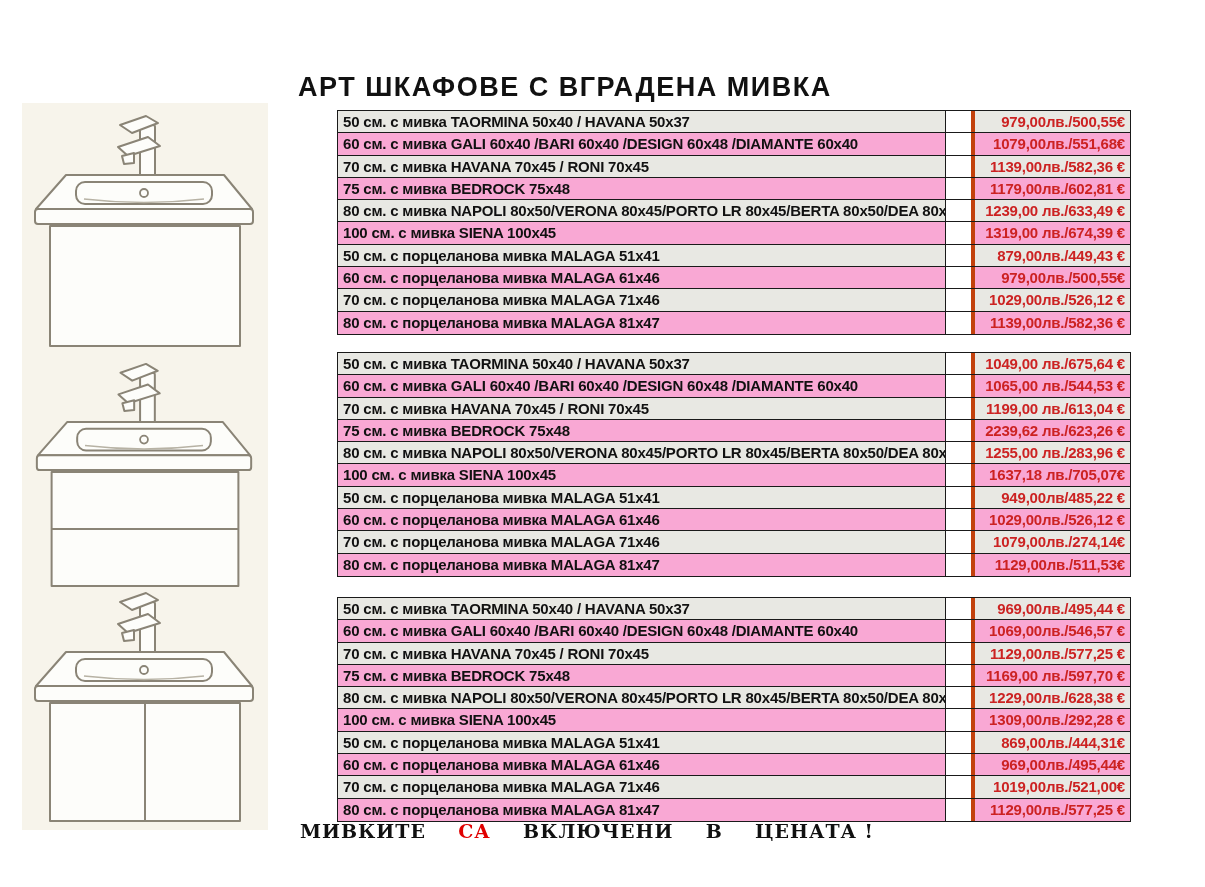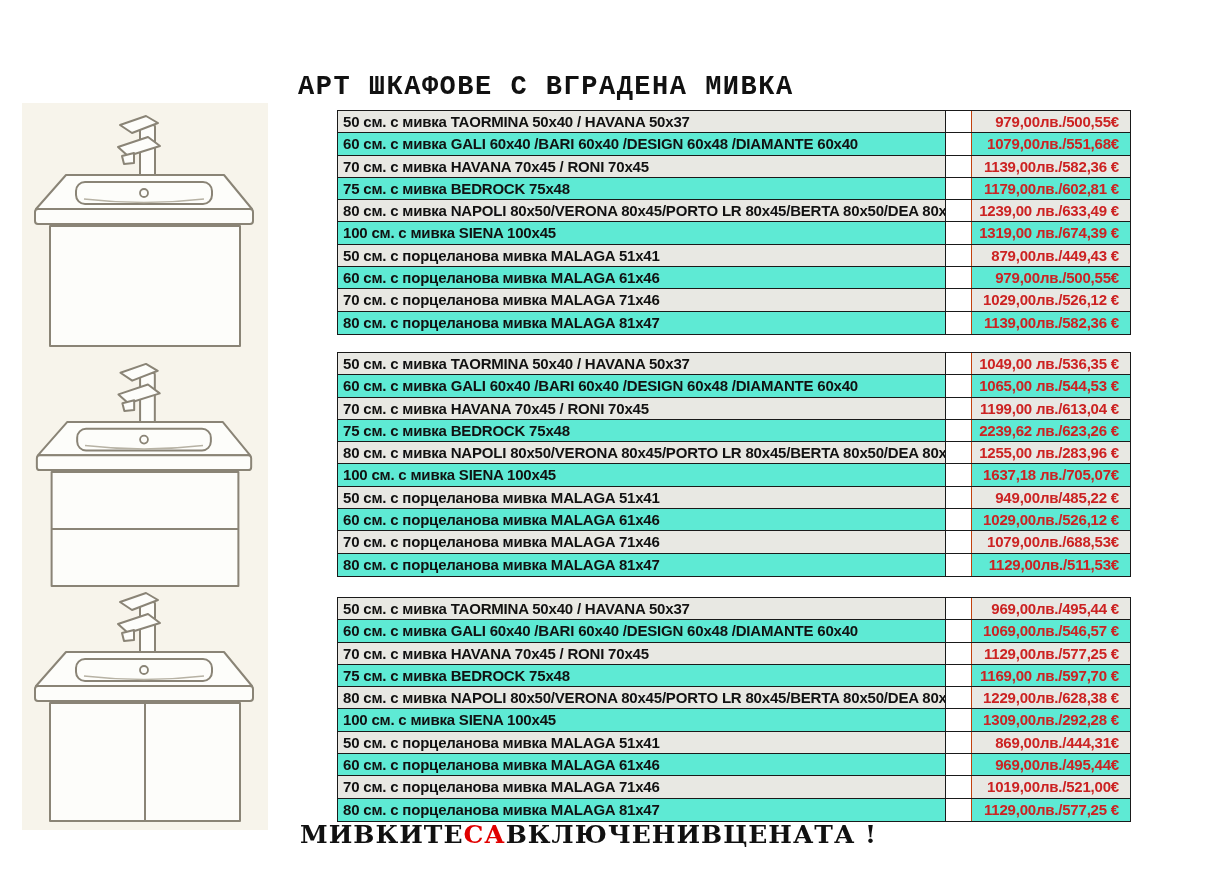--- a/index.html
+++ b/index.html
@@ -17,57 +17,57 @@
     background:var(--panel-bg,#f7f4eb);
   }
   .cab{position:absolute;left:0;}
   .cab1{top:3px;}
   .cab2{top:256px;}
   .cab3{top:484px;}
 
   
   .page-title{
     position:absolute;left:298px;top:72px;
-    font-family:Liberation Mono, monospace;
+    font-family:Liberation Sans, sans-serif;
     font-weight:bold;font-size:27px;letter-spacing:1.5px;
     color:#111;white-space:nowrap;
   }
 
   
   .tablebox{
     position:absolute;left:337px;width:794px;
     border:1px solid #1a1a1a;box-sizing:border-box;
-    background:#5eead4;
+    background:#f9a8d4;
   }
   .t1{top:110px;}
   .t2{top:352px;}
   .t3{top:597px;}
   .trow{
     display:grid;grid-template-columns:608px 25px 1fr;
     height:22.3px;border-bottom:1px solid #1a1a1a;box-sizing:border-box;
   }
   .trow:last-child{border-bottom:none;}
   .cell{
     box-sizing:border-box;line-height:21px;overflow:hidden;white-space:pre;
     font-size:15px;font-weight:bold;letter-spacing:-0.2px;
   }
   .desc{padding-left:5px;border-right:1px solid #1a1a1a;color:#111;}
   .gutter{background:#fff;}
   .price{
-    border-left:1px solid #c2410c;text-align:right;padding-right:11px;
+    border-left:4px solid #c2410c;text-align:right;padding-right:5px;
     color:var(--price-red,#cc2222);
   }
   .trow:nth-child(odd) .desc,
   .trow:nth-child(odd) .price{background:var(--row-shade,#e8e8e3);}
 
   
   .footer-note{
     position:absolute;left:300px;top:820px;width:574px;
     display:flex;justify-content:space-between;
-    font-family:"DejaVu Serif",serif;font-weight:bold;font-size:25px;
+    font-family:"DejaVu Serif",serif;font-weight:bold;font-size:19px;
     letter-spacing:1px;color:#111;white-space:nowrap;
   }
   .footer-note .red{color:var(--footer-red,#e00000);}
 
   
   .cab *{vector-effect:non-scaling-stroke;}
 </style>
 </head>
 <body>
 
@@ -171,21 +171,21 @@
     <div class="trow">
       <div class="cell desc">80 см. с порцеланова мивка MALAGA 81x47</div>
       <div class="cell gutter"></div>
       <div class="cell price">1139,00лв./582,36 €</div>
     </div>
   </div>
 <div class="tablebox t2">
     <div class="trow">
       <div class="cell desc">50 см. с мивка TAORMINA 50x40 / HAVANA 50x37</div>
       <div class="cell gutter"></div>
-      <div class="cell price">1049,00 лв./536,35 €</div>
+      <div class="cell price">1049,00 лв./675,64 €</div>
     </div>
     <div class="trow">
       <div class="cell desc">60 см. с мивка GALI 60x40 /BARI 60x40 /DESIGN 60x48 /DIAMANTE 60x40</div>
       <div class="cell gutter"></div>
       <div class="cell price">1065,00 лв./544,53 €</div>
     </div>
     <div class="trow">
       <div class="cell desc">70 см. с мивка HAVANA 70x45 / RONI 70x45</div>
       <div class="cell gutter"></div>
       <div class="cell price">1199,00 лв./613,04 €</div>
@@ -211,21 +211,21 @@
       <div class="cell price">949,00лв/485,22 €</div>
     </div>
     <div class="trow">
       <div class="cell desc">60 см. с порцеланова мивка MALAGA 61x46</div>
       <div class="cell gutter"></div>
       <div class="cell price">1029,00лв./526,12 €</div>
     </div>
     <div class="trow">
       <div class="cell desc">70 см. с порцеланова мивка MALAGA 71x46</div>
       <div class="cell gutter"></div>
-      <div class="cell price">1079,00лв./688,53€</div>
+      <div class="cell price">1079,00лв./274,14€</div>
     </div>
     <div class="trow">
       <div class="cell desc">80 см. с порцеланова мивка MALAGA 81x47</div>
       <div class="cell gutter"></div>
       <div class="cell price">1129,00лв./511,53€</div>
     </div>
   </div>
 <div class="tablebox t3">
     <div class="trow">
       <div class="cell desc">50 см. с мивка TAORMINA 50x40 / HAVANA 50x37</div>

